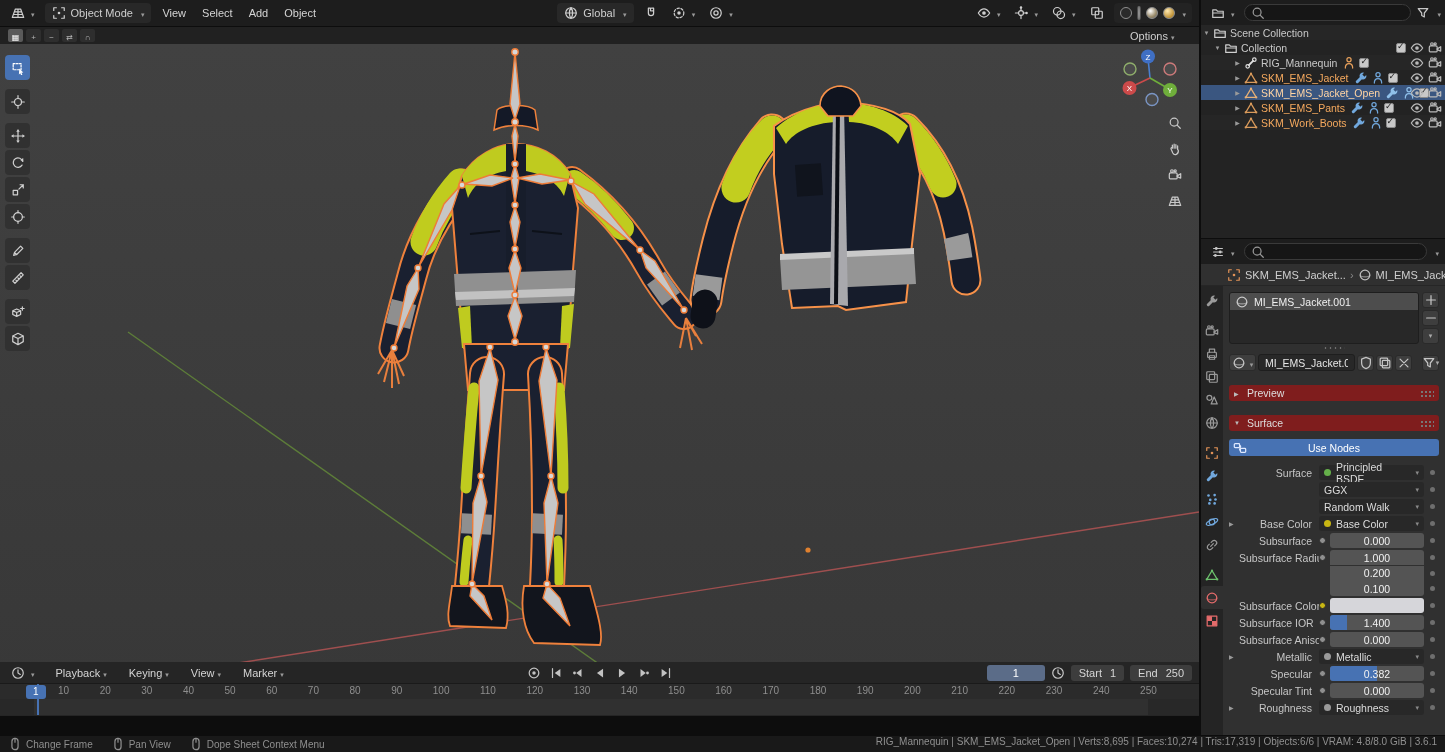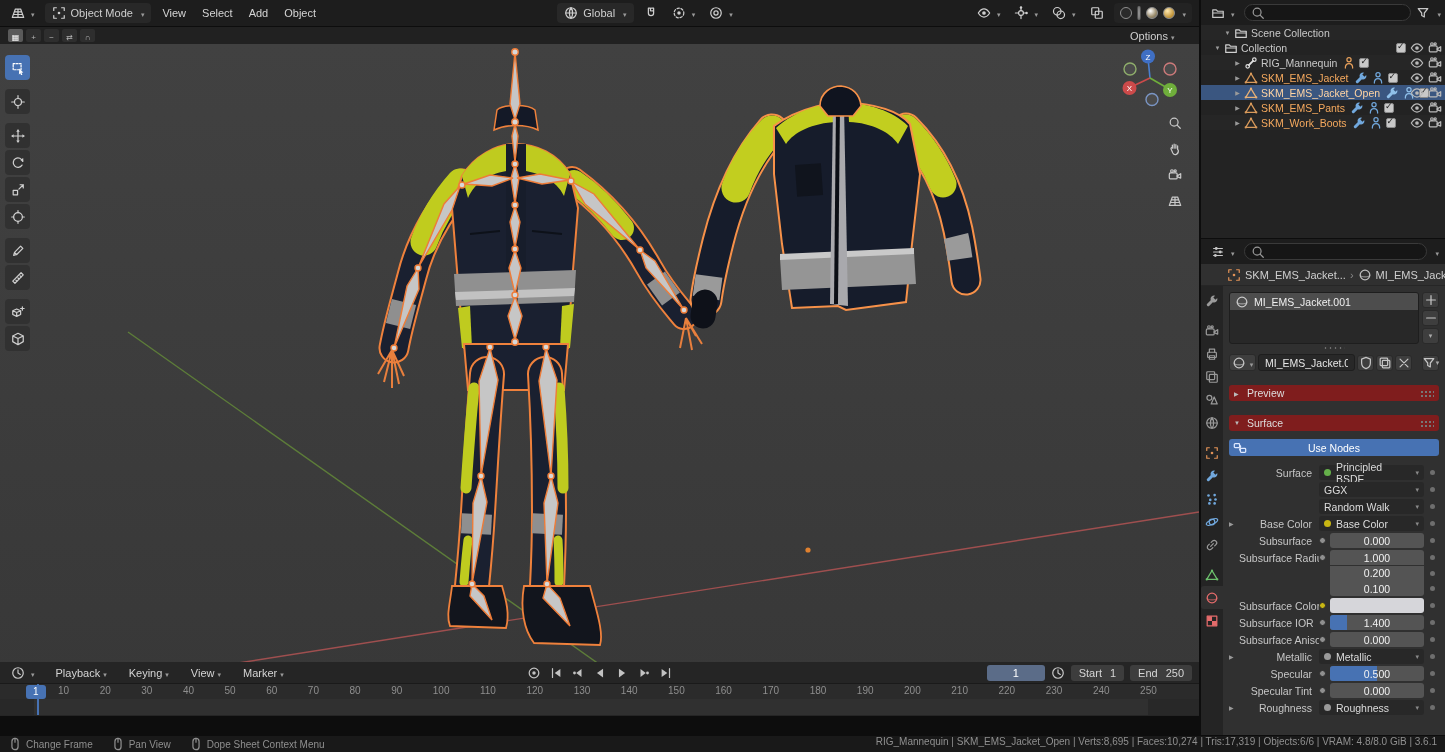--- a/index.html
+++ b/index.html
@@ -67,21 +67,21 @@
 
 #statusbar{position:absolute;left:0;top:736px;width:1445px;height:16px;background:#191919;display:flex;padding:0 8px;gap:18px;color:#8f8f8f;font-size:10px}
 .hint{display:flex;align-items:center;gap:4px}
 #sb-stats{margin-left:auto;white-space:nowrap}
 
 
 #outliner{position:absolute;left:1200px;top:0;width:245px;height:238px;background:#232323;border-left:1px solid #0d0d0d}
 #ol-header{height:25px;background:#1d1d1d;display:flex;align-items:center;gap:5px;padding:0 6px}
 .searchbox{flex:1;height:17px;background:#161616;border:1px solid #3a3a3a;border-radius:9px;display:flex;align-items:center;gap:4px;padding:0 6px;color:#9a9a9a}
 .searchbox input{flex:1;min-width:0;background:transparent;border:0;outline:0;color:#ddd;font-size:10.5px}
-.ol-row{height:15px;display:flex;align-items:center;font-size:10.5px;position:relative;color:#c8c8c8;padding-left:21px}
+.ol-row{height:15px;display:flex;align-items:center;font-size:10.5px;position:relative;color:#c8c8c8;padding-left:0}
 .ol-row:nth-child(even){background:#262626}
 .ind1{padding-left:11px}.ind2{padding-left:31px}
 .ol-disc{width:11px;font-size:6px;color:#9a9a9a;text-align:center;flex:none}
 .ol-ico{width:15px;display:flex;justify-content:center;margin-right:3px;flex:none}
 .ol-label{white-space:nowrap;overflow:hidden}
 .ol-inline{display:flex;gap:3px;margin-left:5px;align-items:center}
 .ol-right{position:absolute;right:3px;top:0;bottom:0;display:flex;gap:4px;align-items:center;color:#b9b9b9}
 .row-active{background:#3a5680 !important}
 .sel .ol-label{color:#f5a95e}
 .row-active .ol-label{color:#ffd4a3}
@@ -1320,21 +1320,21 @@
         <span class="pdecor"></span>
       </div>
       <div class="prow">
         <span class="pexp"></span>
           <span class="plabel">Specular</span>
         <span class="sock">
             <i></i>
           </span>
         <div class="pfield f-num">
             <span class="fill" style="width:50%"></span>
-            <span class="val">0.500</span>
+            <span class="val">0.382</span>
           </div>
         <span class="pdecor"></span>
       </div>
       <div class="prow">
         <span class="pexp"></span>
           <span class="plabel">Specular Tint</span>
         <span class="sock">
             <i></i>
           </span>
         <div class="pfield f-num">

